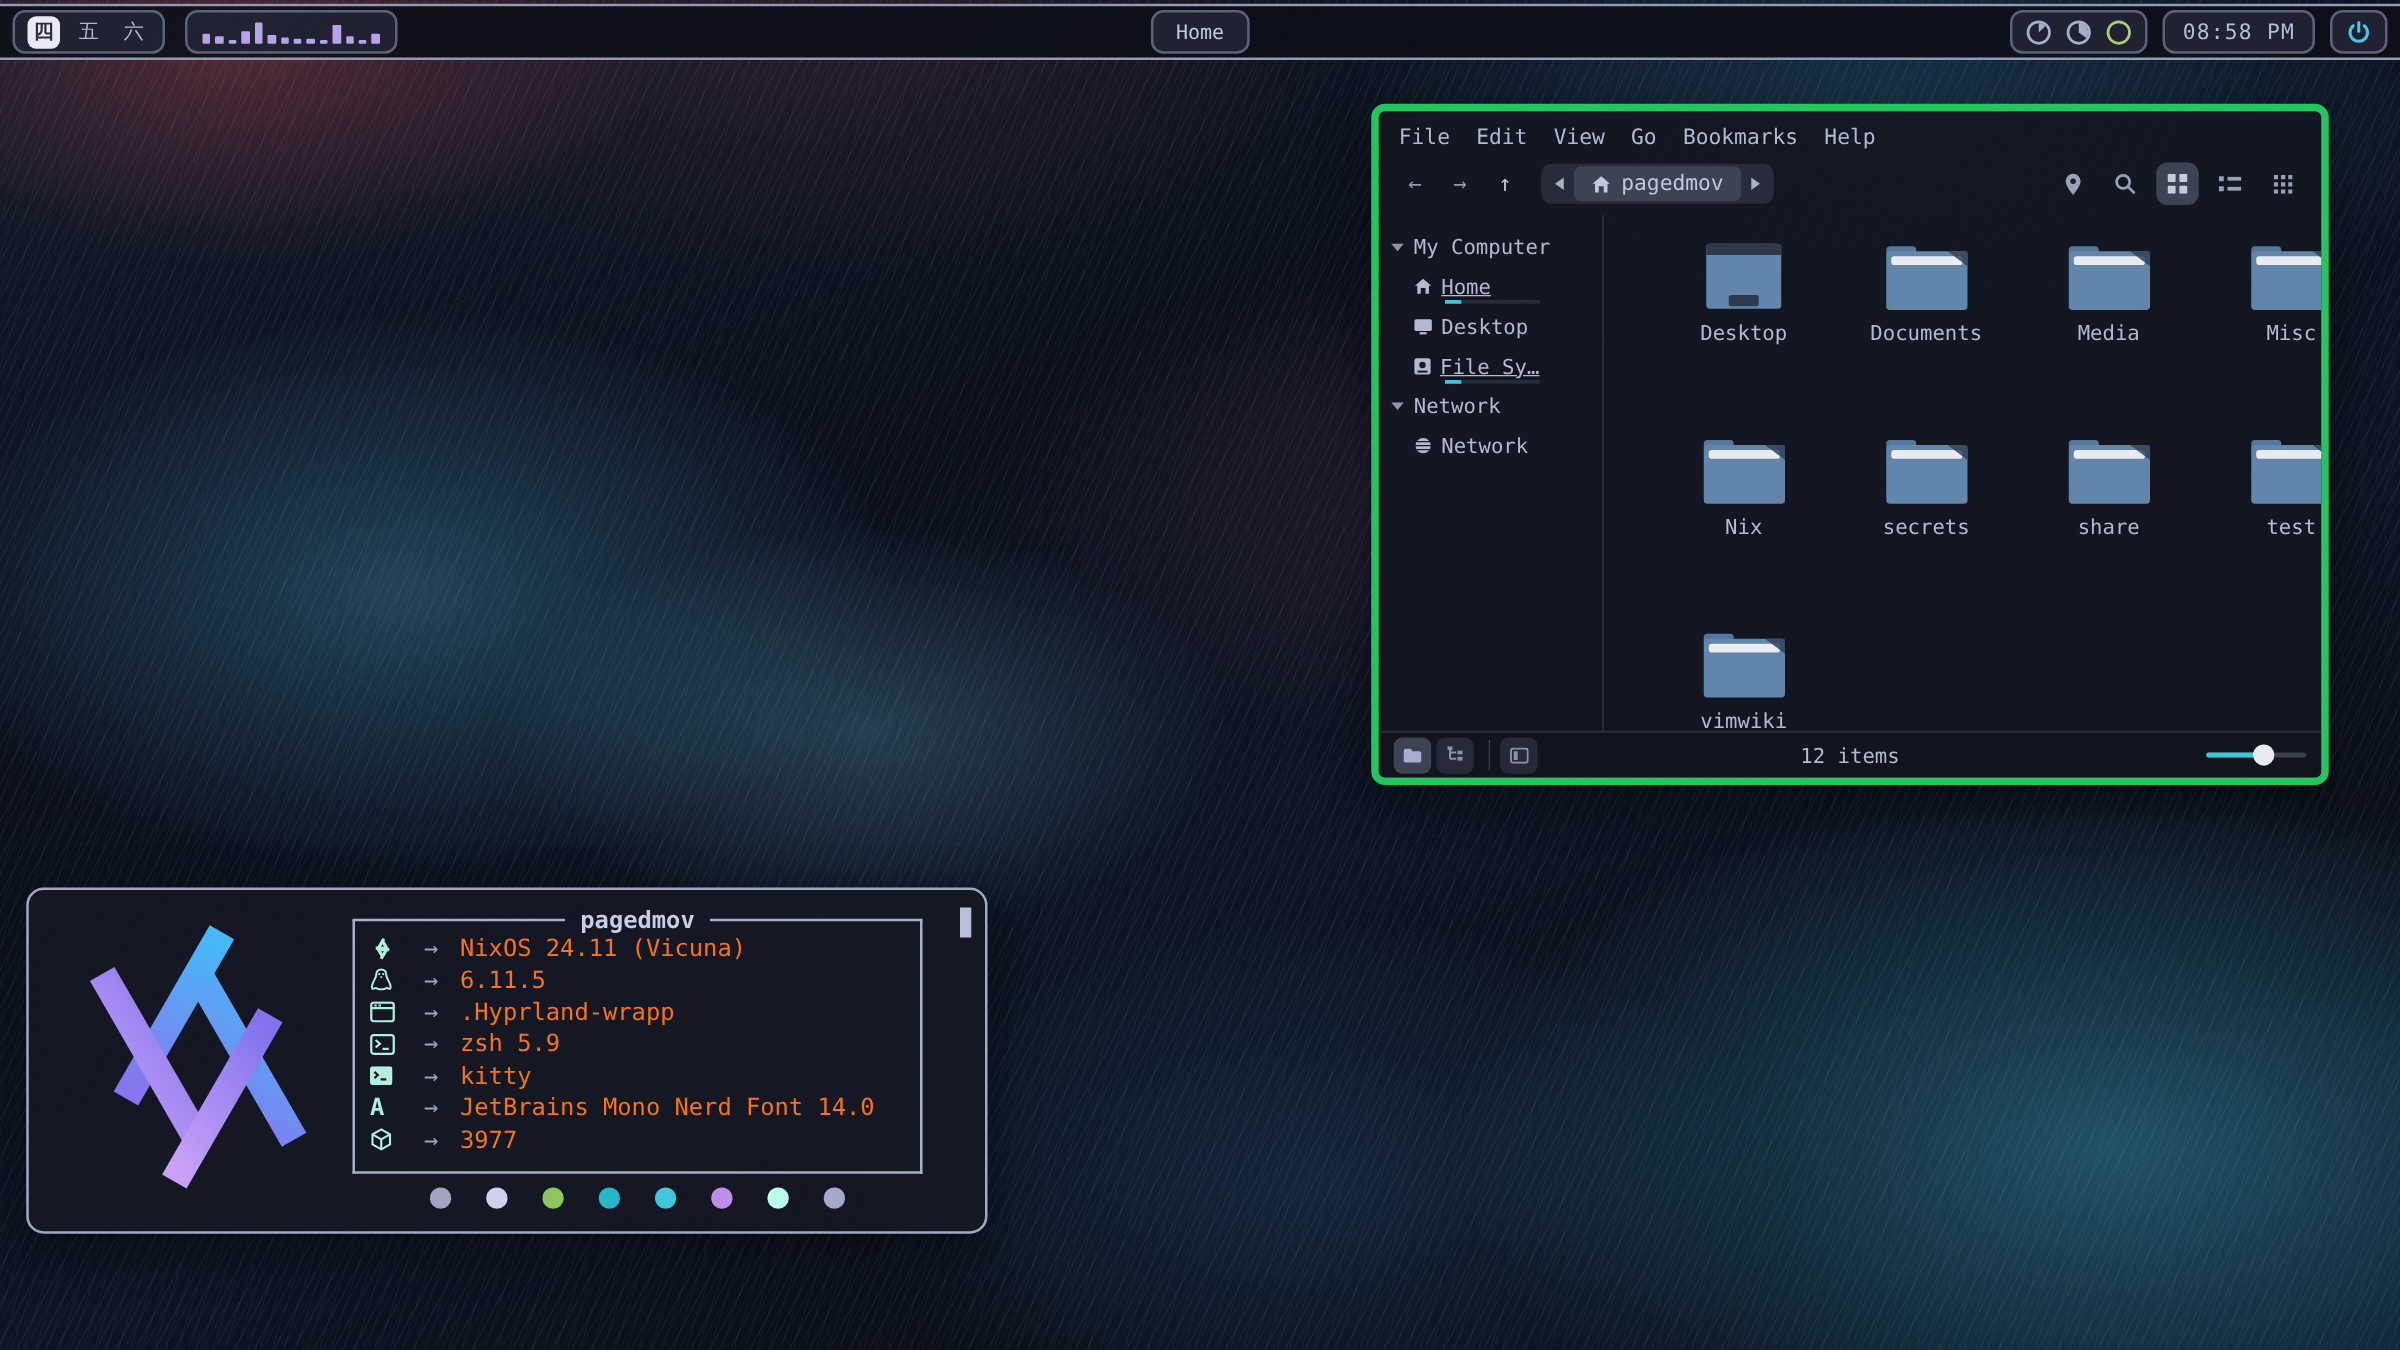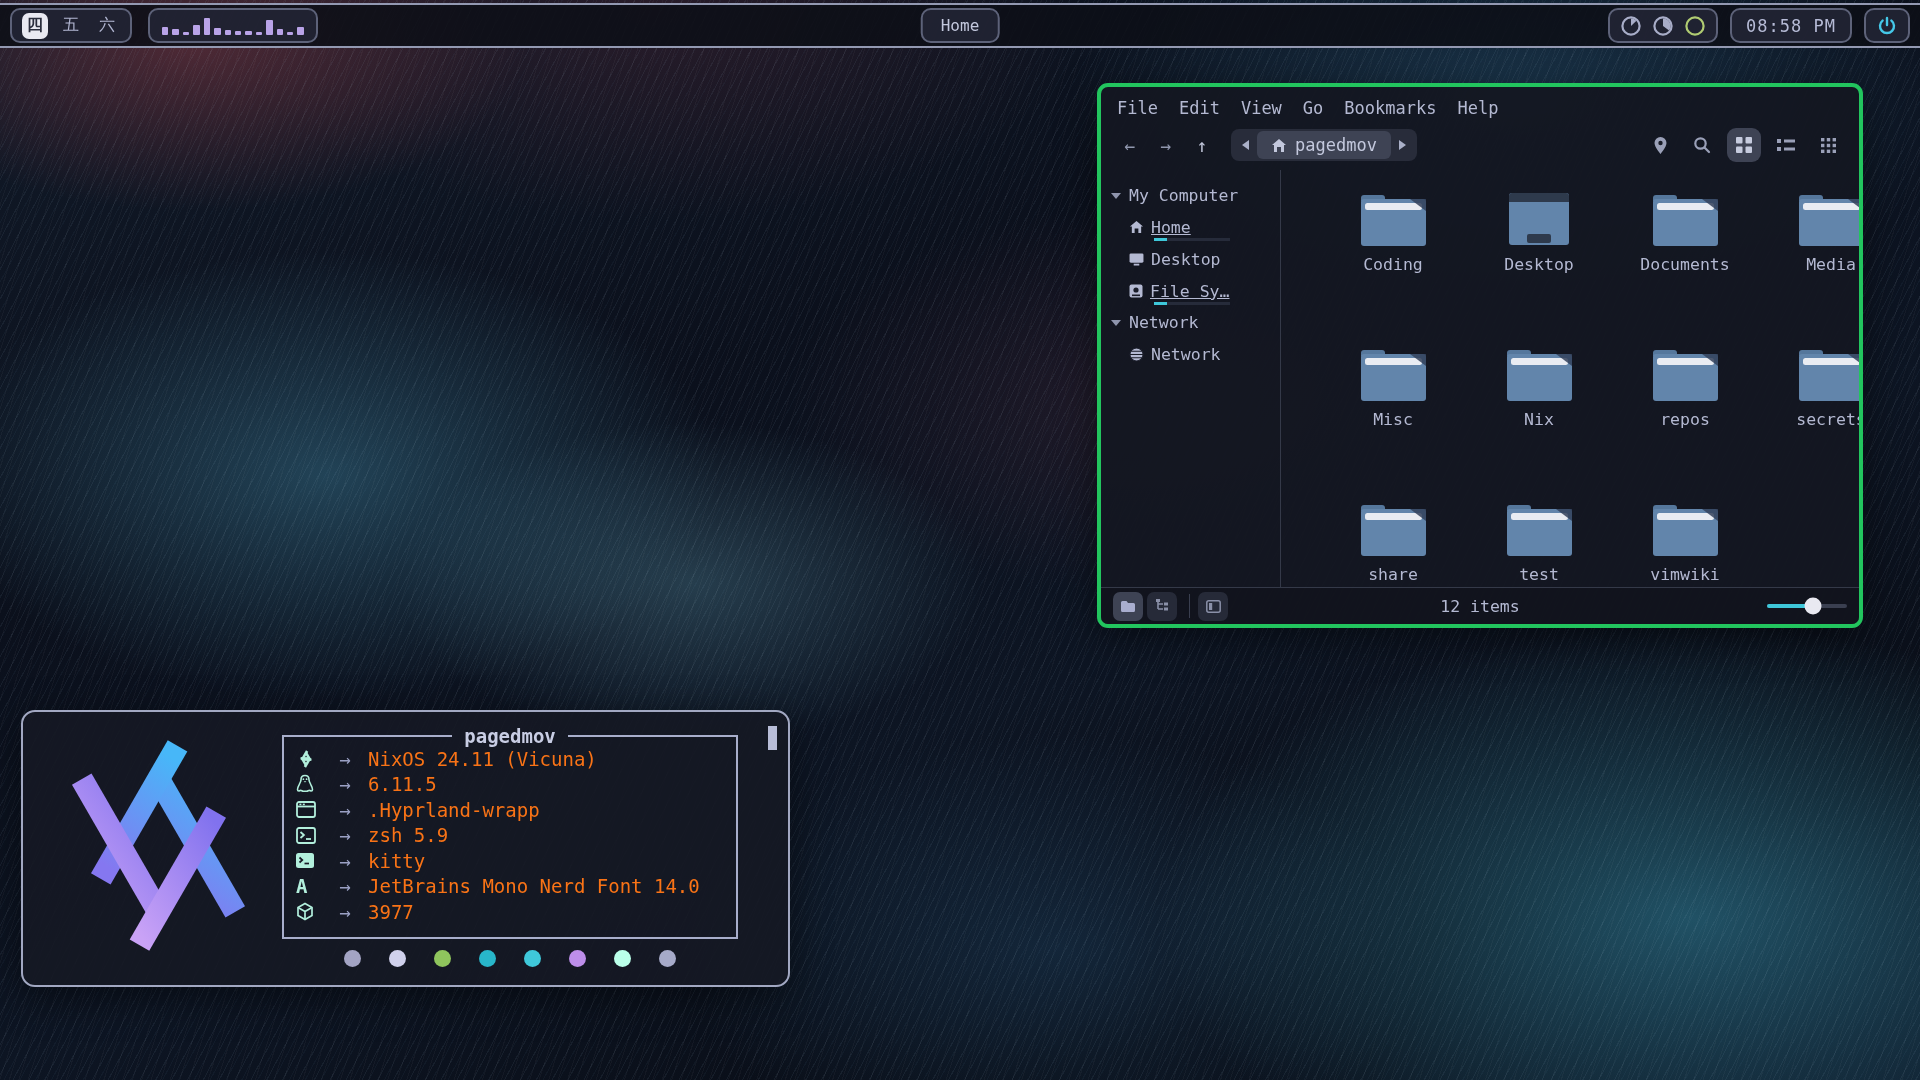--- a/index.html
+++ b/index.html
@@ -42,21 +42,21 @@
   .vbar { width:7px; background:#b9a3e8; border-radius:1px; align-self:flex-end; margin-bottom:6px; }
   .tb-center { position:absolute; left:50%; transform:translateX(-50%); }
   .home-pill { padding:0 18px; font-size:16px; color:#c3c8dd; }
   .tb-right { margin-left:auto; display:flex; gap:12px; align-items:center; }
   .clock-mod { font-size:17px; color:#b6bbd6; letter-spacing:1px; padding:0 14px; }
   .power-mod { padding:0 11px; }
 
   
   .fm-window {
     position:absolute; left:1097px; top:83px; width:766px; height:545px;
-    background:rgba(20,23,33,0.96); border:4px solid #22c55e; border-radius:11px;
+    background:rgba(20,23,33,0.96); border:6px solid #22c55e; border-radius:11px;
     display:flex; flex-direction:column; box-shadow:0 10px 40px rgba(0,0,0,0.45);
     overflow:hidden;
   }
   .fm-menubar { display:flex; gap:21px; padding:11px 16px 6px; font-size:17px; color:#b4b9d2; }
   .menu-item { cursor:default; }
   .fm-toolbar { display:flex; align-items:center; padding:4px 14px 8px; gap:6px; }
   .nav-btn { width:30px; height:28px; display:flex; align-items:center; justify-content:center;
     font-size:18px; color:#9097ae; border-radius:6px; }
   .nav-btn.up { color:#c2c7db; }
   .path-group { display:flex; align-items:center; background:#282c3a; border-radius:8px;
@@ -312,31 +312,20 @@
               <path d="M8 1a7 7 0 0 0 0 14M8 1a7 7 0 0 1 0 14M1 8h14M2.5 4.5h11M2.5 11.5h11" stroke="#1a1d29" stroke-width="1.1" fill="none"></path>
             </svg>
           </span>
         <span>Network</span>
       </div>
     </div>
     <div class="fm-files" id="fm-files">
         <div class="fm-item">
           <div>
             <svg width="74" height="58" viewBox="0 0 74 58">
-              <path d="M5 8a3 3 0 0 1 3-3h18a3 3 0 0 1 3 3v3H5z" fill="#55779c"></path>
-              <rect x="5" y="9" width="65" height="47" rx="3" fill="#6285ab"></rect>
-              <rect x="9" y="13" width="57" height="7" rx="2.5" fill="#e9ecf2"></rect>
-              <polygon points="54,9 70,9 70,21" fill="#33415a" opacity="0.85"></polygon>
-            </svg>
-          </div>
-          <span>Coding</span>
-        </div>
-        <div class="fm-item">
-          <div>
-            <svg width="74" height="58" viewBox="0 0 74 58">
               <rect x="7" y="3" width="60" height="52" rx="3" fill="#6285ab"></rect>
               <path d="M7 6a3 3 0 0 1 3-3h54a3 3 0 0 1 3 3v6H7z" fill="#2e3a4c"></path>
               <rect x="25" y="44" width="24" height="9" rx="2" fill="#2e3a4c"></rect>
             </svg>
           </div>
           <span>Desktop</span>
         </div>
         <div class="fm-item">
           <div>
             <svg width="74" height="58" viewBox="0 0 74 58">
@@ -373,31 +362,20 @@
         <div class="fm-item">
           <div>
             <svg width="74" height="58" viewBox="0 0 74 58">
               <path d="M5 8a3 3 0 0 1 3-3h18a3 3 0 0 1 3 3v3H5z" fill="#55779c"></path>
               <rect x="5" y="9" width="65" height="47" rx="3" fill="#6285ab"></rect>
               <rect x="9" y="13" width="57" height="7" rx="2.5" fill="#e9ecf2"></rect>
               <polygon points="54,9 70,9 70,21" fill="#33415a" opacity="0.85"></polygon>
             </svg>
           </div>
           <span>Nix</span>
-        </div>
-        <div class="fm-item">
-          <div>
-            <svg width="74" height="58" viewBox="0 0 74 58">
-              <path d="M5 8a3 3 0 0 1 3-3h18a3 3 0 0 1 3 3v3H5z" fill="#55779c"></path>
-              <rect x="5" y="9" width="65" height="47" rx="3" fill="#6285ab"></rect>
-              <rect x="9" y="13" width="57" height="7" rx="2.5" fill="#e9ecf2"></rect>
-              <polygon points="54,9 70,9 70,21" fill="#33415a" opacity="0.85"></polygon>
-            </svg>
-          </div>
-          <span>repos</span>
         </div>
         <div class="fm-item">
           <div>
             <svg width="74" height="58" viewBox="0 0 74 58">
               <path d="M5 8a3 3 0 0 1 3-3h18a3 3 0 0 1 3 3v3H5z" fill="#55779c"></path>
               <rect x="5" y="9" width="65" height="47" rx="3" fill="#6285ab"></rect>
               <rect x="9" y="13" width="57" height="7" rx="2.5" fill="#e9ecf2"></rect>
               <polygon points="54,9 70,9 70,21" fill="#33415a" opacity="0.85"></polygon>
             </svg>
           </div>

